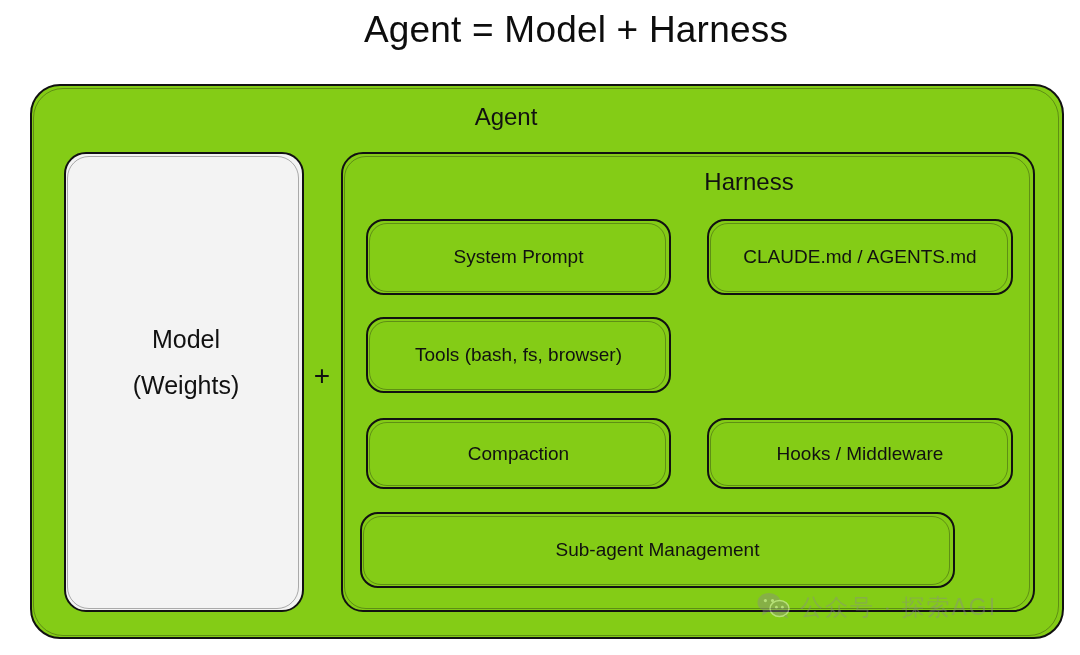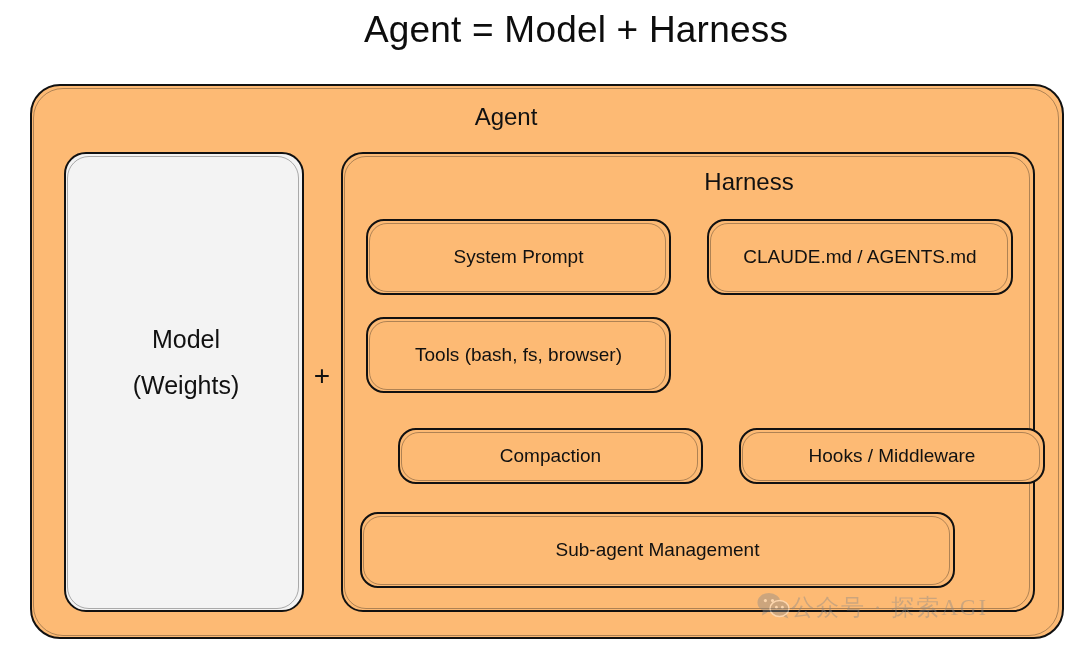--- a/index.html
+++ b/index.html
@@ -31,21 +31,21 @@
     color: #0d0d0d;
     letter-spacing: 0.2px;
     white-space: nowrap;
     margin-left: 36px;
   }
 
   
   .sketch {
     position: absolute;
     border: 2px solid #111111;
-    background: #fdba74;
+    background: #84cc16;
   }
   
   .sketch::after {
     content: "";
     position: absolute;
     left: 1px;
     top: 2px;
     right: 3px;
     bottom: 1px;
     border: 1px solid rgba(17,17,17,0.33);
@@ -134,41 +134,41 @@
     text-align: center;
     white-space: nowrap;
     position: relative;
     z-index: 2;
   }
 
   .col-left  { left: 366px;  width: 305px; }
   .col-right { left: 707px;  width: 306px; }
   .row-1 { top: 219px; height: 76px; }
   .row-2 { top: 317px; height: 76px; }
-  .row-3 { top: 428px; height: 56px; margin-left: 32px; }
+  .row-3 { top: 418px; height: 71px; }
 
   #card-subagent {
     left: 360px;
     top: 512px;
     width: 595px;
     height: 76px;
     border-radius: 18px;
   }
 
   
   #watermark {
     position: absolute;
     left: 757px;
     top: 592px;
     display: flex;
     align-items: flex-start;
+    gap: 9px;
     opacity: 0.42;
     pointer-events: none;
     z-index: 5;
-    font-family: Liberation Serif, serif;
   }
   #watermark .wm-text {
     font-size: 23px;
     color: #8a8a8a;
     letter-spacing: 2px;
     white-space: nowrap;
   }
 </style>
 </head>
 <body>

